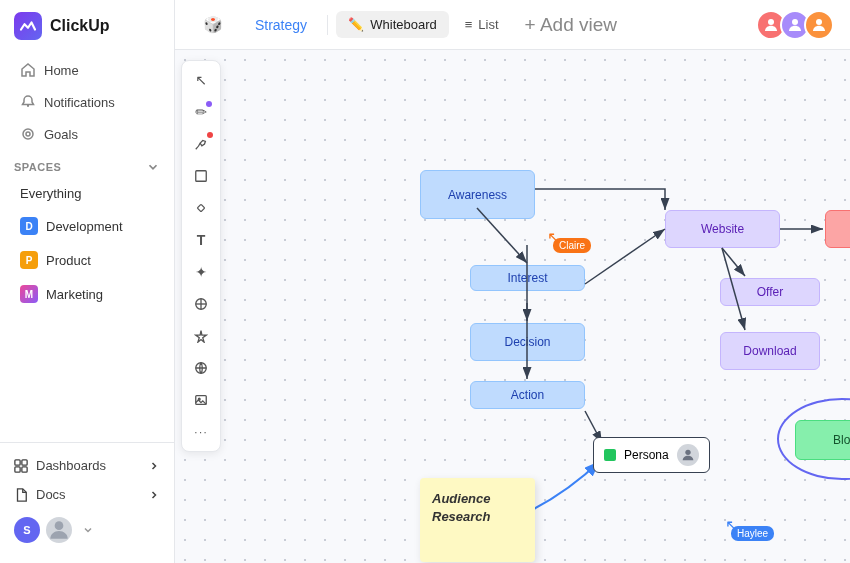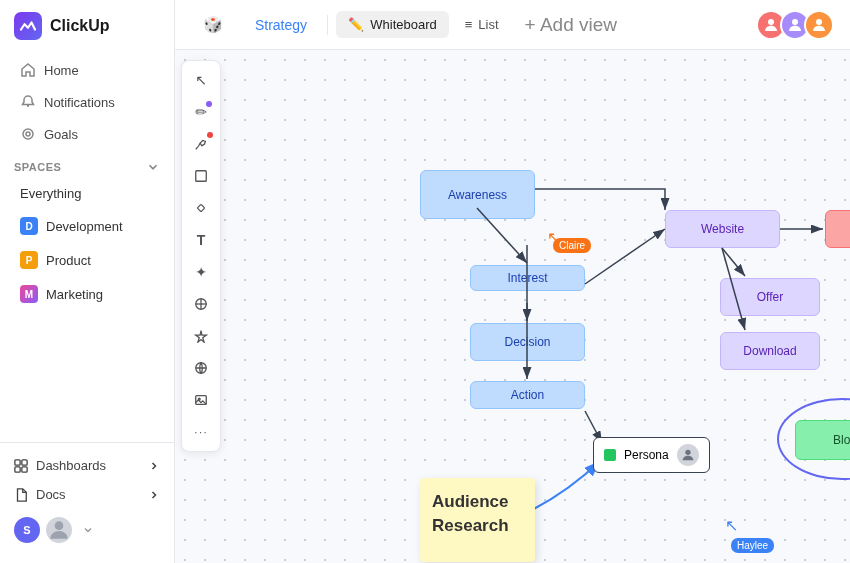--- a/index.html
+++ b/index.html
@@ -258,40 +258,41 @@
       z-index: 2;
     }
 
     
     .sticky-note {
       position: absolute;
       background: #fef9c3;
       padding: 12px;
       border-radius: 4px;
       box-shadow: 2px 3px 8px rgba(0,0,0,0.12);
-      font-size: 17px;
+      font-size: 13px;
       font-weight: 700;
       color: #333;
+      font-style: italic;
       line-height: 1.4;
       z-index: 5;
     }
 
     
     .cursor-label {
       position: absolute;
       background: #6b7280;
       color: #fff;
       font-size: 10px;
       padding: 2px 6px;
       border-radius: 7px;
       z-index: 20;
       pointer-events: none;
     }
     .cursor-label.orange { background: #f97316; }
-    .cursor-label.blue { background: #3b82f6; margin-top: 12px; }
+    .cursor-label.blue { background: #3b82f6; }
 
     
     .circle-annotation {
       position: absolute;
       border: 2px solid #6366f1;
       border-radius: 50%;
       pointer-events: none;
       z-index: 3;
     }
 
@@ -568,21 +569,21 @@
 
       <line x1="410" y1="361" x2="427" y2="393" stroke="#374151" stroke-width="1.5" marker-end="url(#arrowhead)"></line>
     </svg>
 
     <div class="wb-node node-blue" style="left:245px;top:120px;width:115px;height:49px;">Awareness</div>
     <div class="wb-node node-blue" style="left:295px;top:215px;width:115px;height:26px;">Interest</div>
     <div class="wb-node node-blue" style="left:295px;top:273px;width:115px;height:38px;">Decision</div>
     <div class="wb-node node-blue" style="left:295px;top:331px;width:115px;height:28px;">Action</div>
     <div class="wb-node node-purple" style="left:490px;top:160px;width:115px;height:38px;">Website</div>
     <div class="wb-node node-red" style="left:650px;top:160px;width:115px;height:38px;">Homepage</div>
-    <div class="wb-node node-purple" style="left:545px;top:228px;width:100px;height:38px;">Offer</div>
+    <div class="wb-node node-purple" style="left:545px;top:228px;width:100px;height:28px;">Offer</div>
     <div class="wb-node node-purple" style="left:545px;top:282px;width:100px;height:38px;">Download</div>
     <div class="wb-node node-green" style="left:620px;top:370px;width:100px;height:40px;">Blog</div>
 
     <div class="circle-annotation" style="left:602px;top:348px;width:130px;height:82px;"></div>
 
     <div class="persona-node" style="left:418px;top:387px;">
       <div class="persona-green-square"></div>
       <span>Persona</span>
       <div class="persona-avatar">
         <svg viewBox="0 0 24 24" fill="#6b7280" width="16" height="16">

